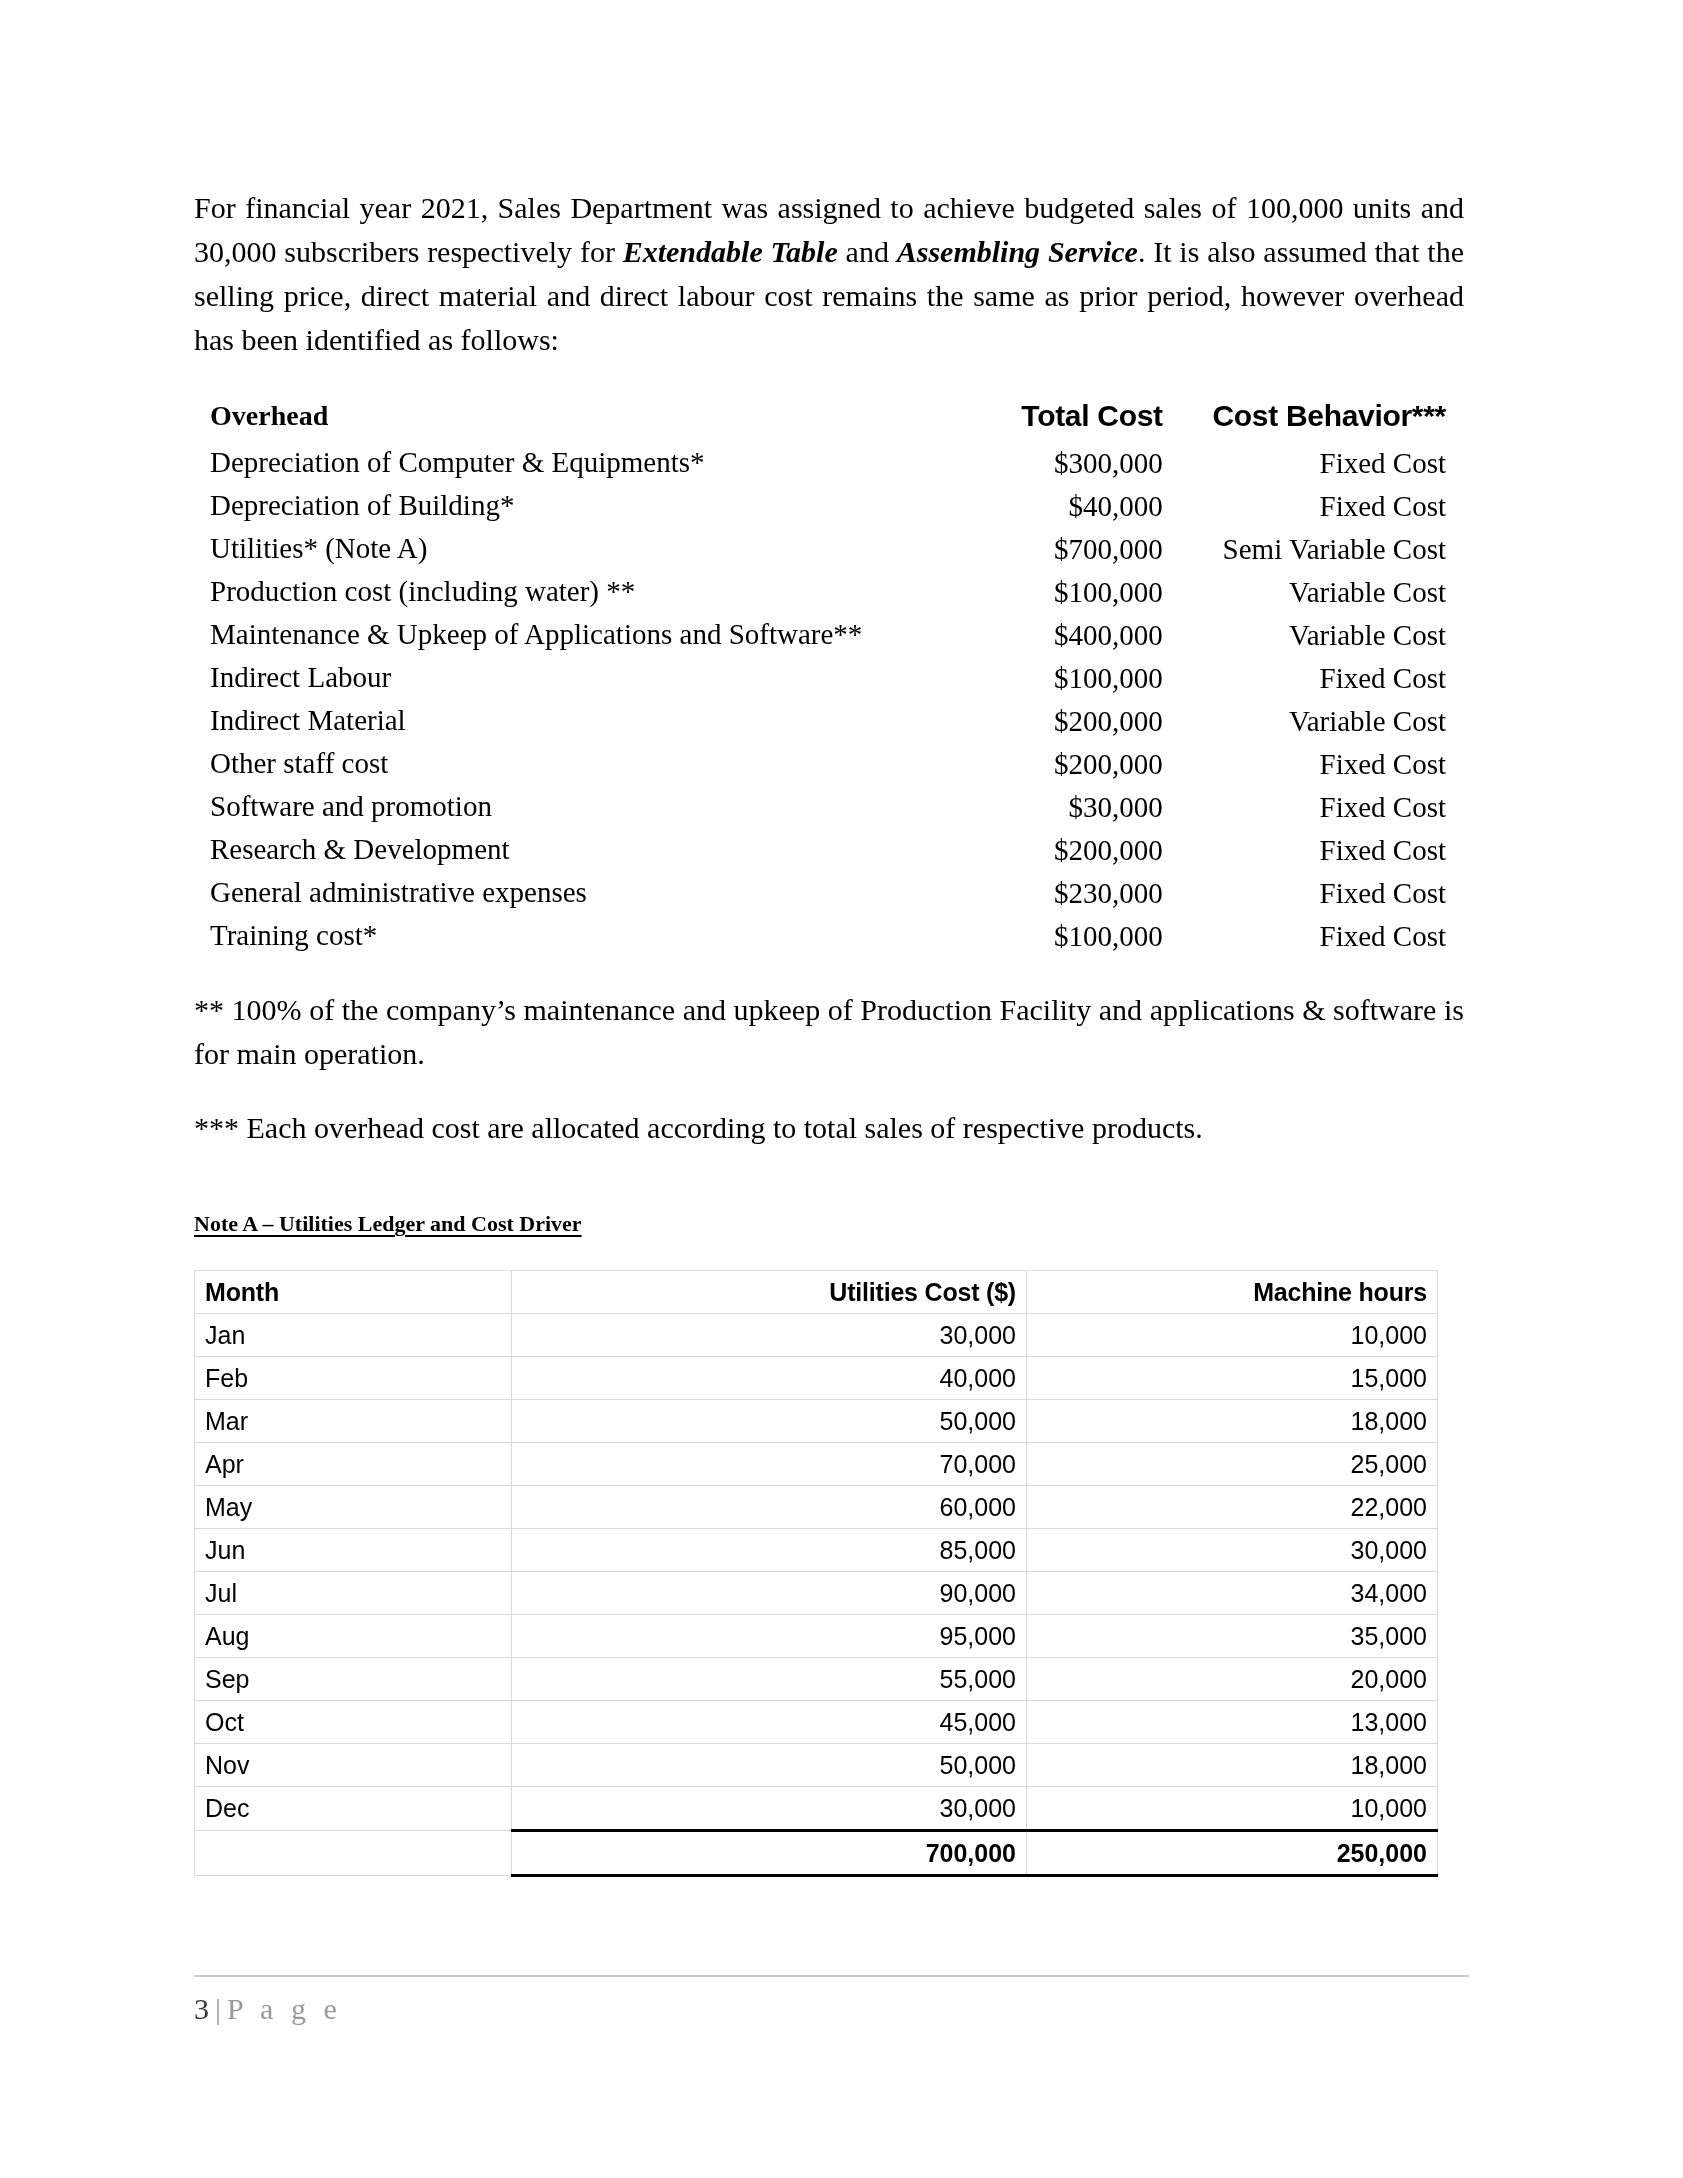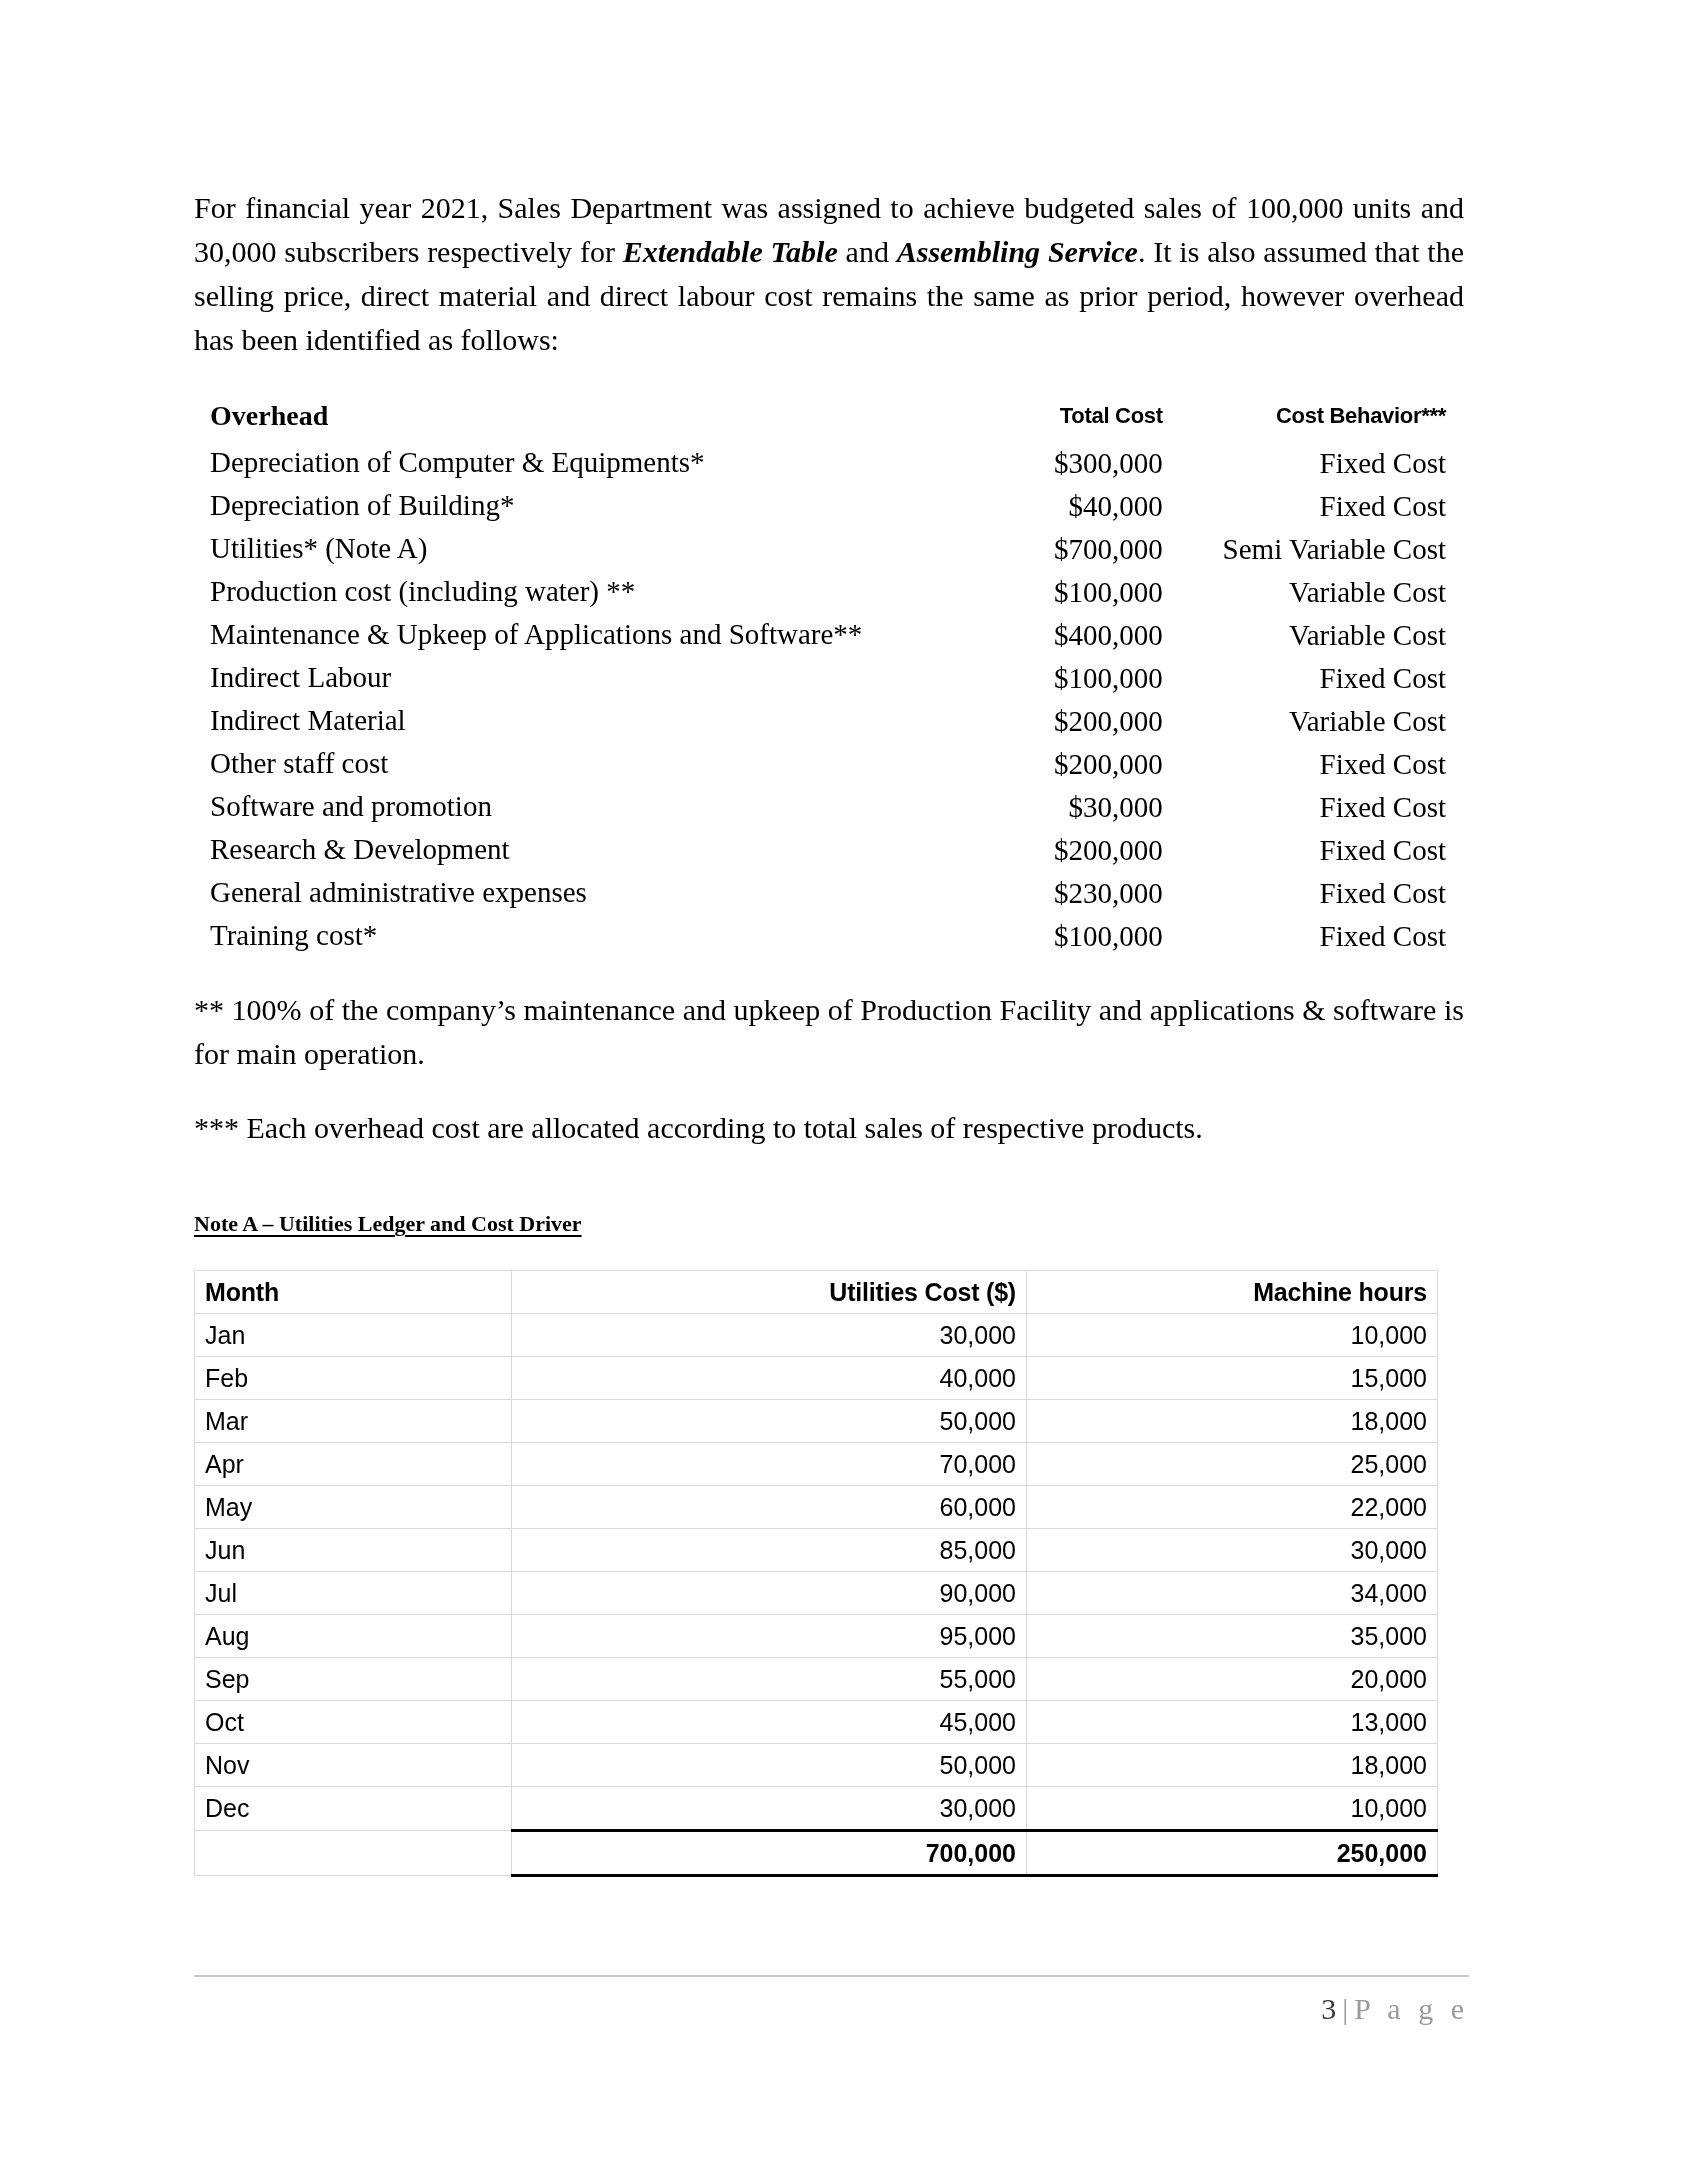--- a/index.html
+++ b/index.html
@@ -83,21 +83,21 @@
   }
   .oh-head-name {
     font-weight: bold;
     font-size: 28px;
     line-height: 40px;
     padding-bottom: 6px !important;
   }
   .oh-head-sans {
     font-family: "Liberation Sans", "DejaVu Sans", sans-serif;
     font-weight: bold;
-    font-size: 22px;
+    font-size: 30px;
     line-height: 40px;
     letter-spacing: -0.3px;
     padding-bottom: 6px !important;
   }
   
   .beh-cell {
     font-size: 29px;
     line-height: 43px;
     text-align: right;
     white-space: nowrap;
@@ -179,21 +179,20 @@
     left: 194px;
     top: 1975px;
     width: 1275px;
   }
   .footer-rule {
     border-top: 2px solid #c9c9c9;
     width: 100%;
   }
   .footer-text {
     margin-top: 12px;
-    text-align: right;
     font-size: 30px;
     line-height: 40px;
   }
   .pg-num { color: #3a3a3a; }
   .pg-sep { color: #9a9a9a; padding: 0 6px; }
   .pg-word { color: #9a9a9a; letter-spacing: 5px; }
 </style>
 </head>
 <body>
 

